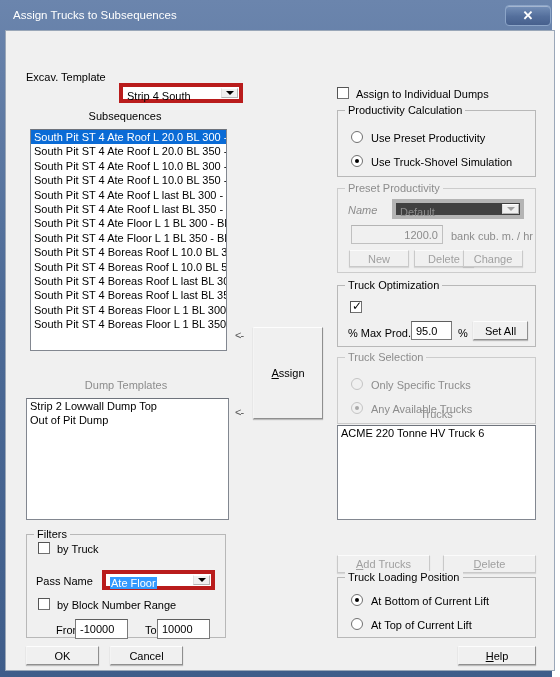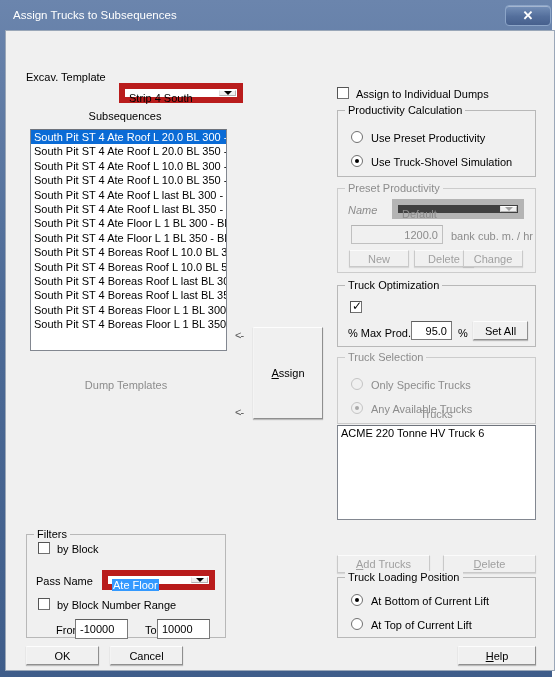--- a/index.html
+++ b/index.html
@@ -81,21 +81,21 @@
     font-size: 11px;
     color: #000;
   }
   .lbl.dim { color: #8c8c8c; }
   .lbl.center { text-align: center; }
 
   .combo {
     position: absolute;
     box-sizing: border-box;
     background: #ffffff;
-    border: 6px solid #b91c1c;
+    border: 4px solid #b91c1c;
     height: 20px;
   }
   .combo .cval {
     position: absolute;
     left: 4px; top: 3px;
     font-size: 11px;
     white-space: nowrap;
   }
   .combo .cval.sel {
     background: #3399ff;
@@ -282,26 +282,30 @@
         </div>
 
       <div class="arrowleft" style="left:229px; top:298px;">&lt;-</div>
       <div class="arrowleft" style="left:229px; top:375px;">&lt;-</div>
 
       <div class="btn" style="left:247px; top:296px; width:70px; height:92px;">
         <span><u>A</u><span>ssign</span></span>
       </div>
 
       <div class="lbl center dim" style="left:20px; top:348px; width:200px;">Dump Templates</div>
+      <div class="listbox" id="dump-list" style="left:20px; top:367px; width:203px; height:122px;">
+          <div class="lrow">Strip 2 Lowwall Dump Top</div>
+          <div class="lrow">Out of Pit Dump</div>
+        </div>
 
       <div class="groupbox" style="left:20px; top:503px; width:200px; height:104px;">
         <div class="gtitle">Filters</div>
 
         <div class="chk" style="left:11px; top:7px;"></div>
-        <div class="lbl" style="left:30px; top:8px;">by Block</div>
+        <div class="lbl" style="left:30px; top:8px;">by Truck</div>
 
         <div class="lbl" style="left:9px; top:40px;">Pass Name</div>
         <div class="combo" style="left:75px; top:35px; width:113px;">
           <div class="cval sel">Ate Floor</div>
           <div class="arrowbox">
               <div class="arrowdn"></div>
             </div>
         </div>
 
         <div class="chk" style="left:11px; top:63px;"></div>
@@ -348,21 +352,21 @@
       </div>
 
       <div class="groupbox" style="left:331px; top:254px; width:199px; height:62px;">
         <div class="gtitle">Truck Optimization</div>
 
         <div class="chk" style="left:12px; top:15px;">
             <span class="tick">✓</span>
           </div>
 
         <div class="lbl" style="left:10px; top:41px;">% Max Prod.</div>
-        <div class="textbox" style="left:73px; top:35px; width:41px; height:19px; text-align:right;">95.0</div>
+        <div class="textbox" style="left:73px; top:35px; width:41px; height:19px; text-align:left;">95.0</div>
         <div class="lbl" style="left:120px; top:41px;">%</div>
         <div class="btn" style="left:135px; top:35px; width:55px; height:19px;">Set All</div>
       </div>
 
       <div class="groupbox disabled" style="left:331px; top:326px; width:199px; height:67px;">
         <div class="gtitle">Truck Selection</div>
 
         <div class="rad disabled" style="left:13px; top:20px;"></div>
         <div class="lbl dim" style="left:33px; top:21px;">Only Specific Trucks</div>
 

